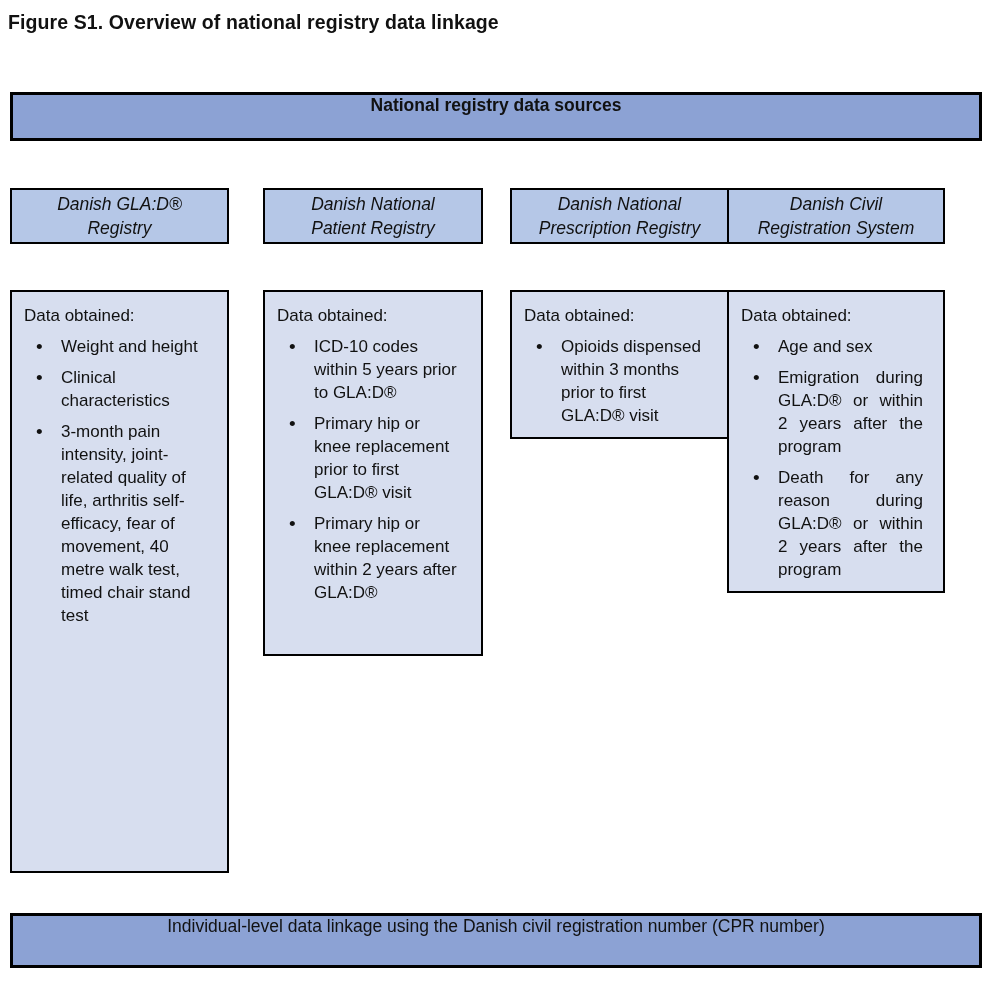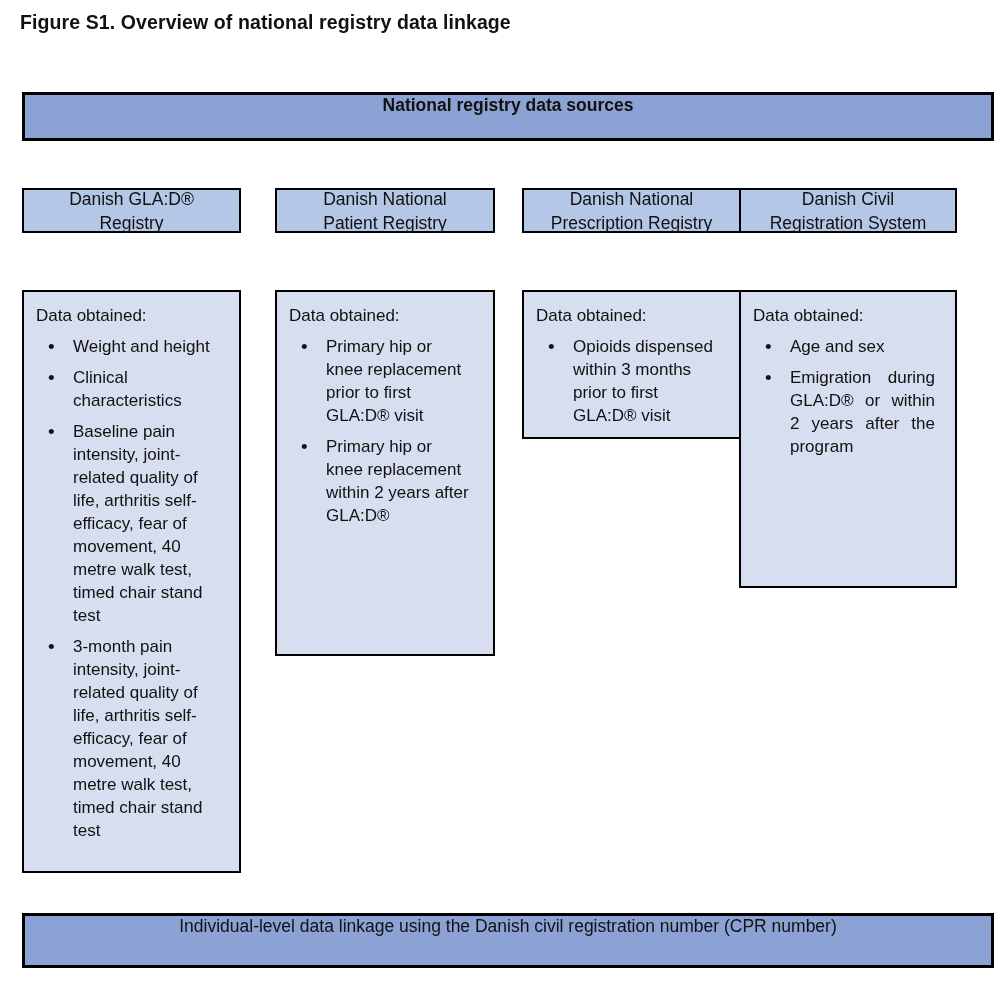--- a/index.html
+++ b/index.html
@@ -10,46 +10,47 @@
   }
   *{ box-sizing:border-box; margin:0; padding:0; }
   html,body{ background:#ffffff; }
   body{
     position:relative;
     width:1004px; height:994px;
     font-family:"Liberation Sans","DejaVu Sans",sans-serif;
     color:#111;
     overflow:hidden;
   }
-  .abs{ position:absolute;margin-left:12px; }
+  .abs{ position:absolute; }
 
   .figure-title{
     left:8px; top:11px;
     font-size:19.5px; font-weight:bold;
     letter-spacing:0.1px;
   }
 
   .wide-bar{
     left:10px; width:972px;
     background:var(--bar-fill);
     border:3px solid var(--border);
     display:flex; align-items:flex-start; justify-content:center;
     text-align:center;
   }
   .top-bar{ top:92px; height:49px; font-weight:bold; font-size:17.5px; }
   .bottom-bar{ top:913px; height:55px; font-size:17.5px; }
 
   .registry-box{
-    top:188px; height:45px;
+    top:188px; height:56px;
     background:var(--registry-fill);
     border:2px solid var(--border);
     display:flex; align-items:center; justify-content:center;
     text-align:center;
     font-size:17.5px; line-height:24px;
     white-space:pre-line;
+    font-style:italic;
   }
   .data-box{
     top:290px;
     background:var(--data-fill);
     border:2px solid var(--border);
     padding:12px 20px 10px 12px;
     font-size:17px; line-height:23px;
   }
   .col1{ left:10px;  width:219px; }
   .col2{ left:263px; width:220px; }
@@ -98,40 +99,41 @@
 <div class="abs registry-box col4">
   <span>Danish Civil
 Registration System</span>
 </div>
 
 <div class="abs data-box col1 h1">
   <div>Data obtained:</div>
   <ul>
       <li>Weight and height</li>
       <li>Clinical characteristics</li>
-      <li>Baseline pain intensity, joint-related quality of life, arthritis self-efficacy, fear of movement, 40 metre walk test, timed chair stand test</li>
       <li>3-month pain intensity, joint-related quality of life, arthritis self-efficacy, fear of movement, 40 metre walk test, timed chair stand test</li>
     </ul>
 </div>
 <div class="abs data-box col2 h2">
   <div>Data obtained:</div>
   <ul>
+      <li>ICD-10 codes within 5 years prior to GLA:D®</li>
       <li>Primary hip or knee replacement prior to first GLA:D® visit</li>
       <li>Primary hip or knee replacement within 2 years after GLA:D®</li>
     </ul>
 </div>
 <div class="abs data-box col3 h3">
   <div>Data obtained:</div>
   <ul>
       <li>Opioids dispensed within 3 months prior to first GLA:D® visit</li>
     </ul>
 </div>
 <div class="abs data-box col4 h4 justify">
   <div>Data obtained:</div>
   <ul>
       <li>Age and sex</li>
       <li>Emigration during GLA:D® or within 2 years after the program</li>
+      <li>Death for any reason during GLA:D® or within 2 years after the program</li>
     </ul>
 </div>
 
 <div class="abs wide-bar bottom-bar">
   <span>Individual-level data linkage using the Danish civil registration number (CPR number)</span>
 </div>
 
 </body></html>

